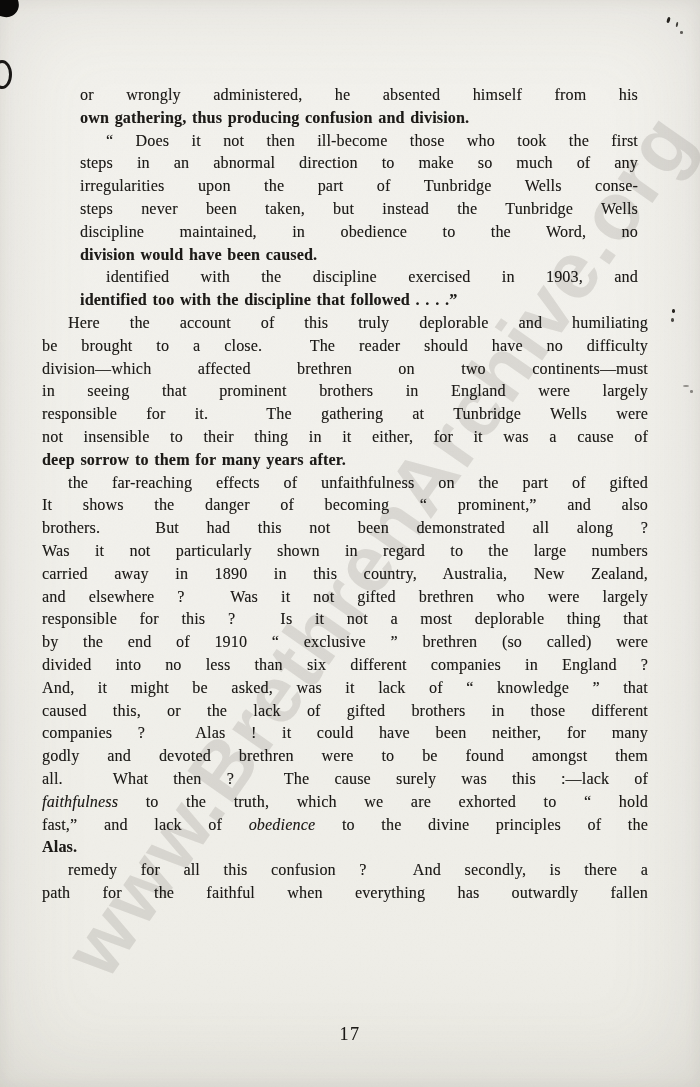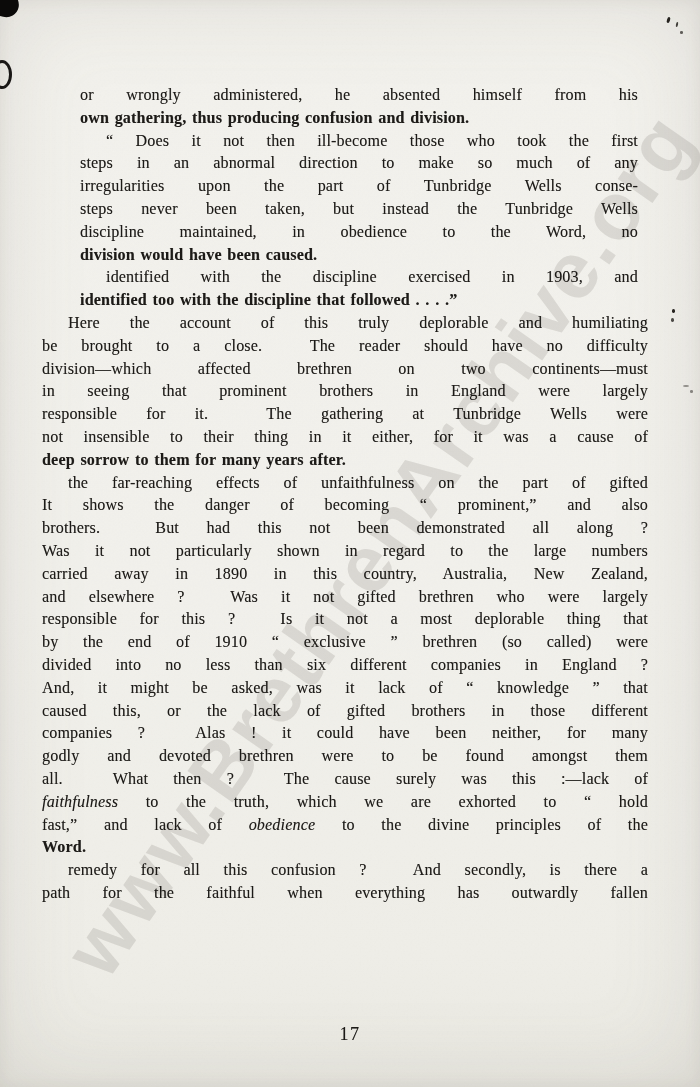--- a/index.html
+++ b/index.html
@@ -112,21 +112,21 @@
         <div class="line"><span>responsible for this ?&nbsp; Is it not a most deplorable thing that</span></div>
         <div class="line"><span>by the end of 1910 “ exclusive ” brethren (so called) were</span></div>
         <div class="line"><span>divided into no less than six different companies in England ?</span></div>
         <div class="line"><span>And, it might be asked, was it lack of “ knowledge ” that</span></div>
         <div class="line"><span>caused this, or the lack of gifted brothers in those different</span></div>
         <div class="line"><span>companies ?&nbsp; Alas ! it could have been neither, for many</span></div>
         <div class="line"><span>godly and devoted brethren were to be found amongst them</span></div>
         <div class="line"><span>all.&nbsp; What then ?&nbsp; The cause surely was this :—lack of</span></div>
         <div class="line"><i>faithfulness</i><span> to the truth, which we are exhorted to “ hold</span></div>
         <div class="line"><span>fast,” and lack of </span><i>obedience</i><span> to the divine principles of the</span></div>
-        <div class="line last"><span>Word.</span></div>
+        <div class="line last"><span>Alas.</span></div>
       </div>
       <div class="para body indent">
         <div class="line"><span>remedy for all this confusion ?&nbsp; And secondly, is there a</span></div>
         <div class="line"><span>path for the faithful when everything has outwardly fallen</span></div>
       </div>
     </main>
 
   <div class="page-number">17</div>
 
   <div class="artifact corner-blob"></div>

